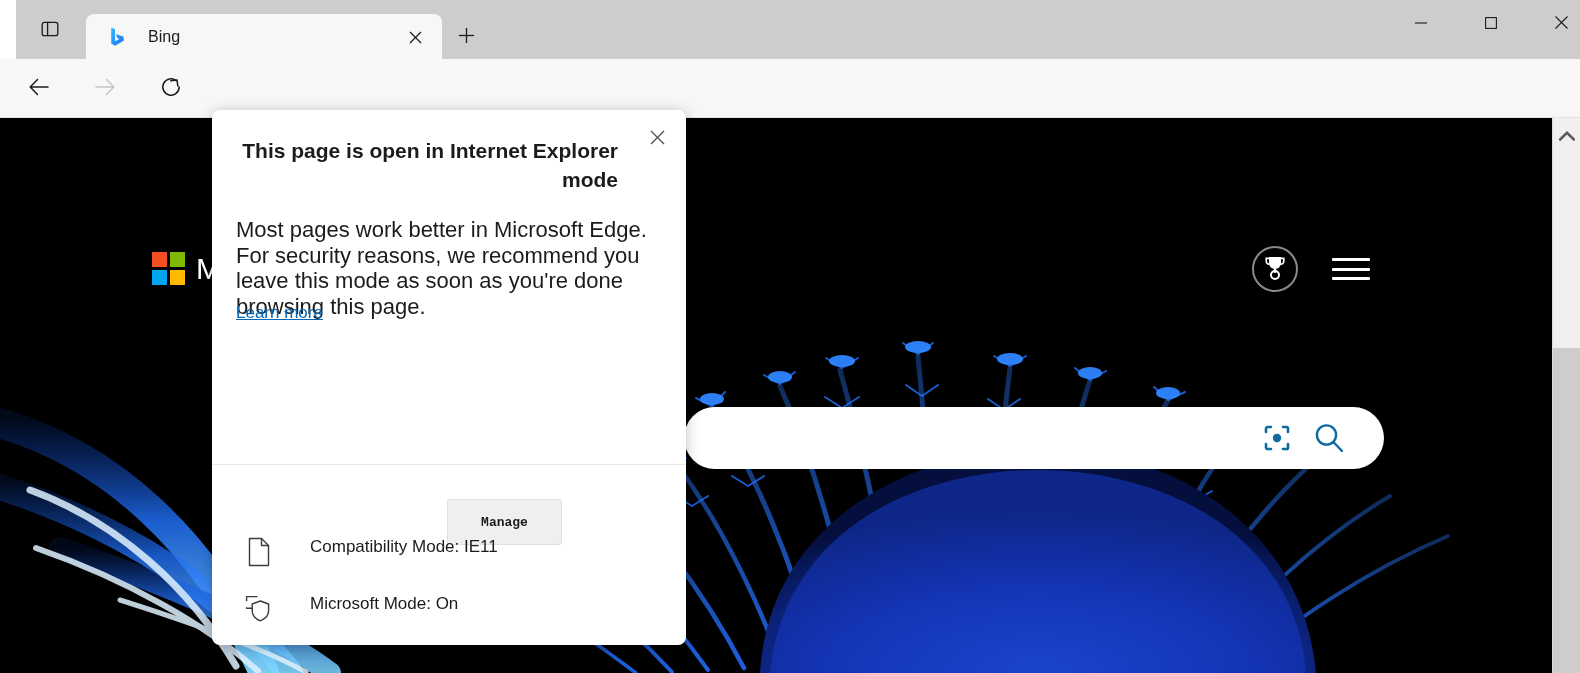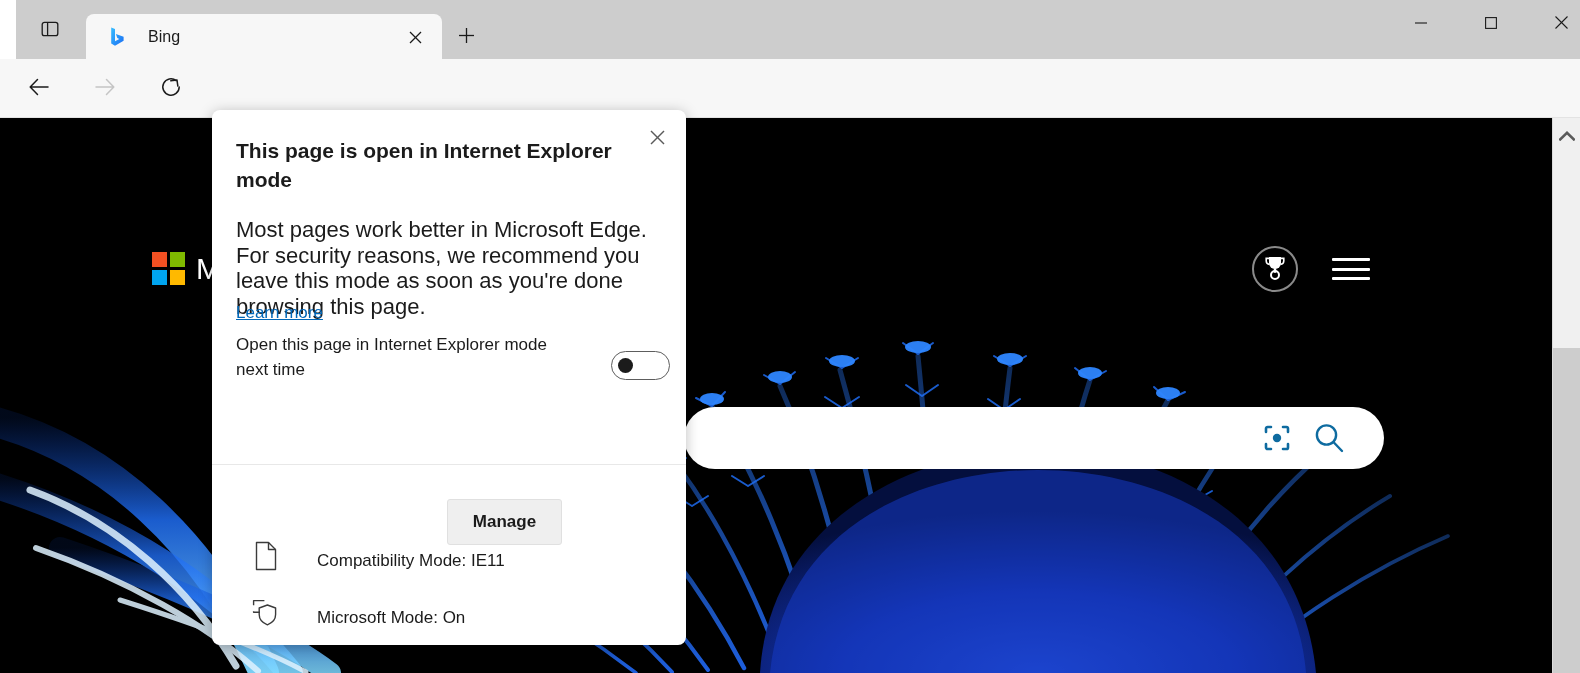--- a/index.html
+++ b/index.html
@@ -145,21 +145,21 @@
     background: #ffffff; border-radius: 8px;
     box-shadow: 0 2px 14px rgba(0,0,0,.26);
     overflow: hidden;
   }
   .flyout-close {
     position: absolute; right: 10px; top: 10px; width: 38px; height: 38px;
     display: flex; align-items: center; justify-content: center; border-radius: 4px;
   }
   .flyout-title {
     position: absolute; left: 24px; top: 26px; width: 382px;
-    font-size: 21px; font-weight: bold; color: #1b1b1b; line-height: 29px;
+    font-size: 21px; font-weight: bold; color: #1b1b1b; line-height: 29px; text-align: right;
   }
   .flyout-body {
     position: absolute; left: 24px; top: 107px; width: 434px;
     font-size: 22px; color: #1b1b1b; line-height: 25.5px;
   }
   .flyout-link {
     position: absolute; left: 24px; top: 184px;
     font-size: 17px; color: #0067b8; text-decoration: underline; line-height: 24px; margin-top: 7px;
   }
   .toggle-row {
@@ -173,30 +173,30 @@
     position: absolute; right: 0; top: 19px; width: 59px; height: 29px;
     background: #ffffff; border: 1.5px solid #5d5d5d; border-radius: 15px;
   }
   .toggle-knob {
     position: absolute; left: 6px; top: 6px; width: 15px; height: 15px;
     background: #1b1b1b; border-radius: 50%;
   }
   .btn-manage {
     position: absolute; left: 235px; top: 389px; width: 115px; height: 46px;
     background: #efefef; border: 1px solid #e0e0e0; border-radius: 3px;
-    font-size: 17px; color: #1b1b1b; font-weight: 600;
-    display: flex; align-items: center; justify-content: center;
+    font-size: 13px; color: #1b1b1b; font-weight: 600;
+    display: flex; align-items: center; justify-content: center; font-family: Liberation Mono, monospace;
   }
   .flyout-divider {
     position: absolute; left: 0; top: 354px; width: 474px; height: 1px; background: #e8e8e8;
   }
   .info-list { position: absolute; left: 0; top: 355px; width: 474px; }
   .info-item {
-    position: absolute; left: 37px; width: 430px; height: 38px;
-    display: flex; align-items: flex-end;
+    position: absolute; left: 30px; width: 430px; height: 38px;
+    display: flex; align-items: flex-start;
   }
   .info-icon { width: 34px; height: 34px; display: flex; align-items: center; justify-content: center; flex: 0 0 34px; }
   .info-text { margin-left: 34px; font-size: 17px; color: #1b1b1b; line-height: 24px; white-space: nowrap; }
 </style>
 </head>
 <body>
 
 <div id="app">
 
   <div class="tabstrip">
@@ -519,26 +519,20 @@
           <line x1="1" y1="1" x2="14" y2="14" stroke="#5a5a5a" stroke-width="1.4"></line>
           <line x1="14" y1="1" x2="1" y2="14" stroke="#5a5a5a" stroke-width="1.4"></line>
         </svg>
       </span>
     </div>
 
     <div class="flyout-title">This page is open in Internet Explorer mode</div>
     <div class="flyout-body">Most pages work better in Microsoft Edge. For security reasons, we recommend you leave this mode as soon as you're done browsing this page.</div>
     <a class="flyout-link" href="#">Learn more</a>
 
-    <div class="toggle-row">
-      <div class="toggle-label">Open this page in Internet Explorer mode next time</div>
-      <div class="toggle">
-        <div class="toggle-knob"></div>
-      </div>
-    </div>
 
     <div class="btn-manage">Manage</div>
 
     <div class="flyout-divider"></div>
 
     <div class="info-list">
 
       <div class="info-item" style="top:70px;">
         <span class="info-icon">
           <svg width="26" height="30" viewBox="0 0 26 30">

